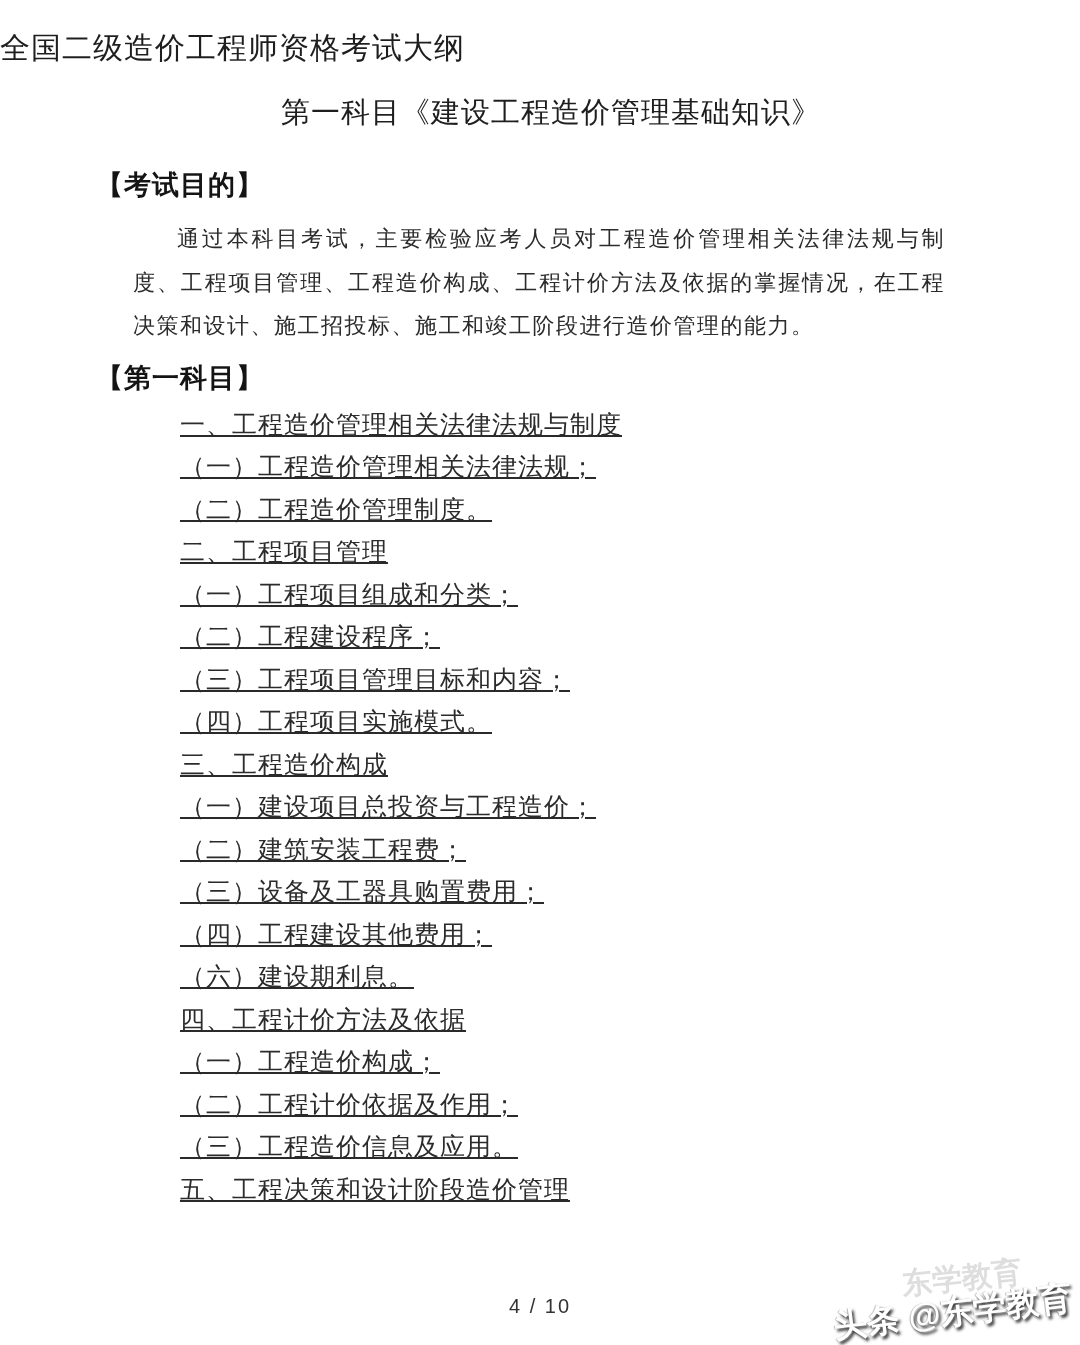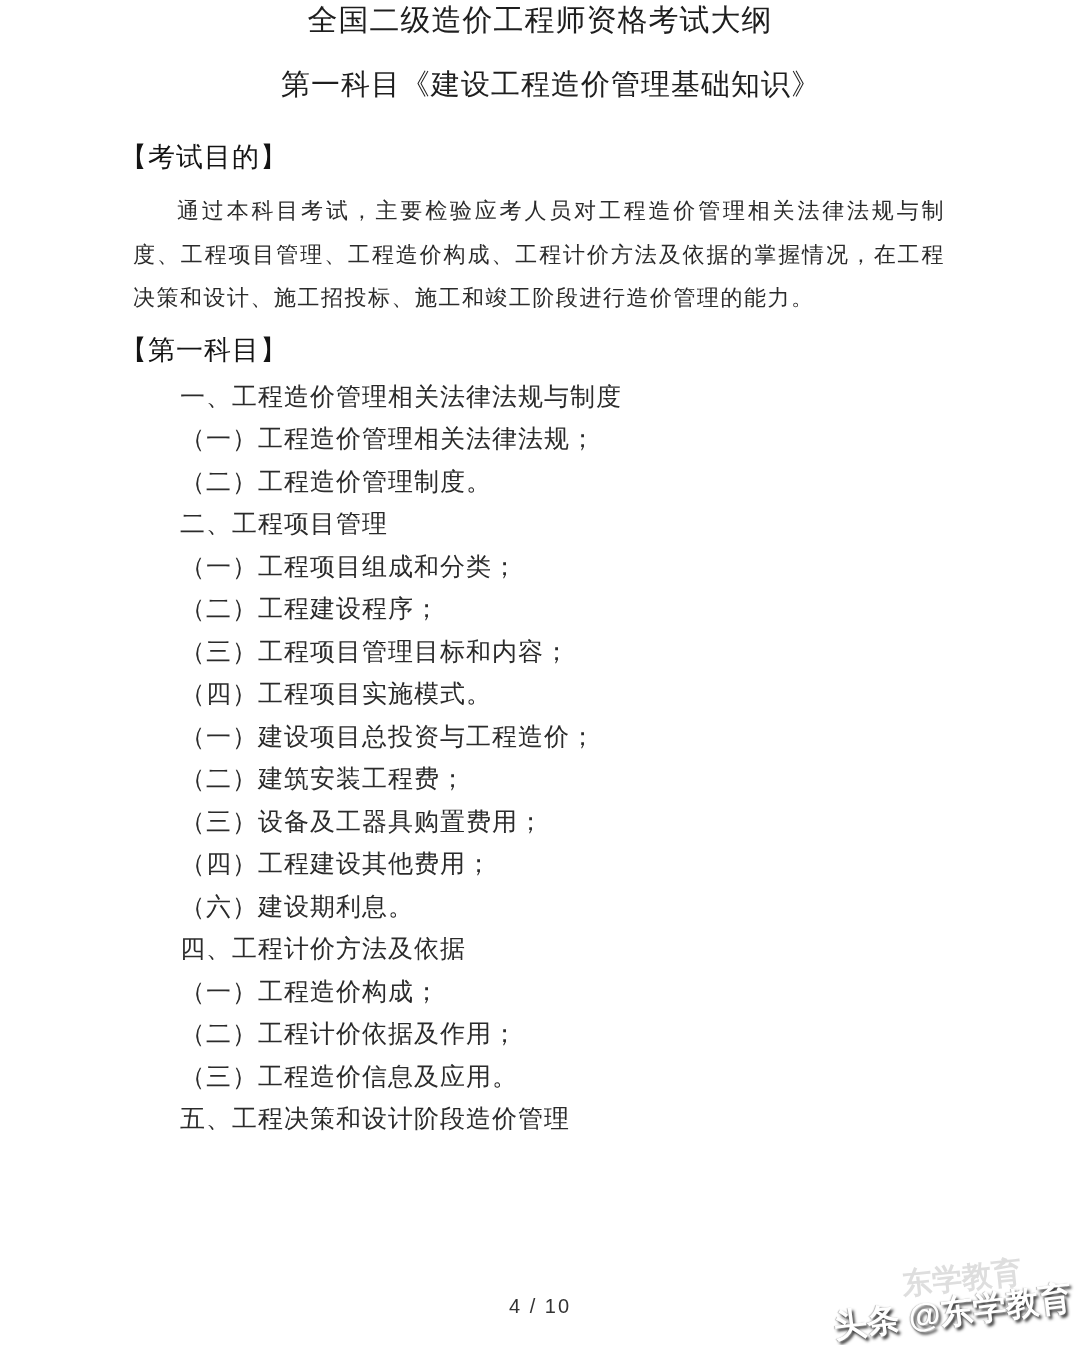--- a/index.html
+++ b/index.html
@@ -8,58 +8,60 @@
     position: relative;
     width: 1080px;
     height: 1345px;
     margin: 0 auto;
     background: #ffffff;
     overflow: hidden;
     font-family: "Liberation Serif", "DejaVu Serif", serif;
     color: #2a2a2a;
   }
   .doc-title {
-    text-align: center;
+    padding-top: 28px;
+    text-align: left;
     font-size: 30px;
     font-weight: 400;
     letter-spacing: 1px;
     color: #1e1e1e;
   }
   .doc-subtitle {
     margin-top: 24px;
     text-align: center;
     font-size: 29px;
     font-weight: 400;
     letter-spacing: 1px;
     color: #1e1e1e;
     padding-left: 22px;
   }
   .section-heading {
-    margin: 34px 0 0 120px;
+    margin: 34px 0 0 96px;
     font-family: "Liberation Sans", "DejaVu Sans", sans-serif;
     font-size: 27px;
-    font-weight: 400;
+    font-weight: 700;
     color: #141414;
     letter-spacing: 1px;
   }
   .body-paragraph {
     width: 812px;
     margin: 14px 0 0 133px;
     font-size: 22px;
     line-height: 43.5px;
     text-indent: 2em;
     text-align: justify;
     letter-spacing: 1.5px;
     color: #2b2b2b;
   }
   .section-heading.content {
     margin-top: 12px;
   }
   .outline {
     margin: 8px 16px 0 180px;
+    text-decoration: underline;
   }
   .outline-line {
     font-size: 25px;
     line-height: 42.5px;
     letter-spacing: 1px;
     white-space: nowrap;
     color: #2b2b2b;
   }
   .page-number {
     position: absolute;
@@ -116,20 +118,21 @@
 
   <div class="outline">
       <div class="outline-line">一、工程造价管理相关法律法规与制度</div>
       <div class="outline-line">（一）工程造价管理相关法律法规；</div>
       <div class="outline-line">（二）工程造价管理制度。</div>
       <div class="outline-line">二、工程项目管理</div>
       <div class="outline-line">（一）工程项目组成和分类；</div>
       <div class="outline-line">（二）工程建设程序；</div>
       <div class="outline-line">（三）工程项目管理目标和内容；</div>
       <div class="outline-line">（四）工程项目实施模式。</div>
+      <div class="outline-line">三、工程造价构成</div>
       <div class="outline-line">（一）建设项目总投资与工程造价；</div>
       <div class="outline-line">（二）建筑安装工程费；</div>
       <div class="outline-line">（三）设备及工器具购置费用；</div>
       <div class="outline-line">（四）工程建设其他费用；</div>
       <div class="outline-line">（六）建设期利息。</div>
       <div class="outline-line">四、工程计价方法及依据</div>
       <div class="outline-line">（一）工程造价构成；</div>
       <div class="outline-line">（二）工程计价依据及作用；</div>
       <div class="outline-line">（三）工程造价信息及应用。</div>
       <div class="outline-line">五、工程决策和设计阶段造价管理</div>

